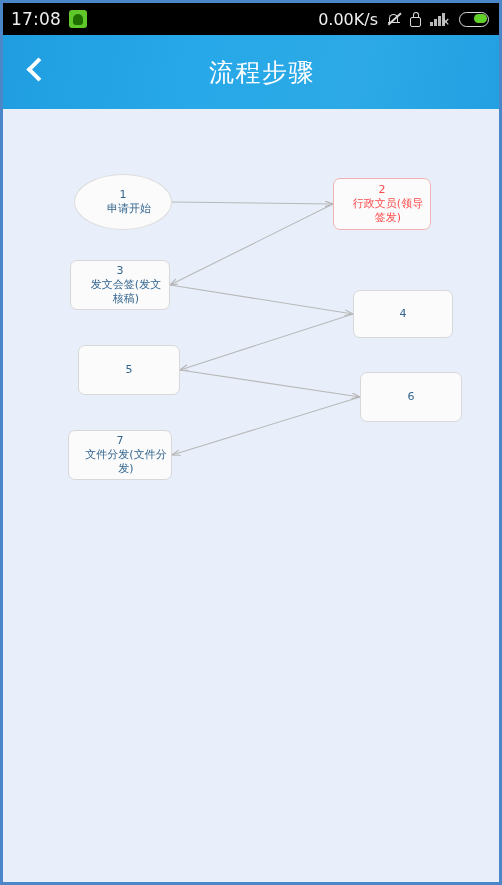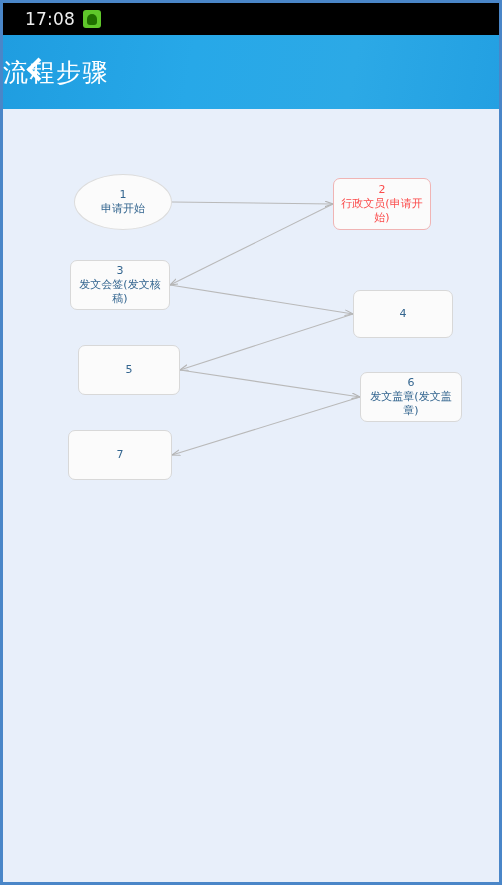--- a/index.html
+++ b/index.html
@@ -17,21 +17,21 @@
     overflow: hidden;
   }
 
   
   #statusbar {
     position: relative;
     height: 32px;
     background: #000000;
     display: flex;
     align-items: center;
-    padding: 0 10px 0 22px;
+    padding: 0 10px 0 8px;
     color: #e9e9e9;
   }
   #status-left { display: flex; align-items: center; gap: 8px; }
   .clock { font-size: 17px; letter-spacing: .2px; color: #eeeeee; }
   .android-badge {
     width: 18px; height: 18px; border-radius: 3px;
     background: #5fc72a; position: relative; display: inline-block;
   }
   .android-badge::before {
     content: ""; position: absolute; left: 4px; top: 4px;
@@ -108,22 +108,22 @@
     position: absolute; left: 14px; top: 50%; transform: translateY(-50%);
     width: 40px; height: 44px; cursor: pointer;
   }
   #back-btn .chev {
     position: absolute; left: 13px; top: 11px;
     width: 17px; height: 17px;
     border-left: 4px solid #ffffff; border-bottom: 4px solid #ffffff;
     transform: rotate(45deg);
   }
   #appbar-title {
-    width: 100%; color: #ffffff;
-    font-size: 25px; letter-spacing: 1.5px; font-weight: 400;
+    width: 100%; text-align: center; color: #ffffff;
+    font-size: 25px; letter-spacing: 1.5px; font-weight: 400; padding-left: 22px;
   }
 
   
   #canvas {
     position: relative; width: 100%;
     height: calc(885px - 6px - 32px - 74px);
     background: #e8effa;
   }
   #edges { position: absolute; left: 0; top: 0; width: 100%; height: 100%; }
 
@@ -135,39 +135,60 @@
     color: #33658f;
     font-size: 11px;
     line-height: 14px;
     text-align: center;
     display: flex; flex-direction: column; justify-content: center;
     padding: 3px 4px;
     cursor: pointer;
     box-shadow: 0 0 0 rgba(0,0,0,0);
   }
   .node .num { display: block; }
-  .node .lbl { display: block; }
+  .node .lbl { display: block; margin-left: 12px; }
   .node.ellipse {
     border-radius: 50%;
     border-color: #dcdcdc;
   }
   .node.danger {
     border-color: #f0b4b4;
     color: #fb4b4b;
   }
 </style>
 </head>
 <body>
 
 <div id="frame">
 
   <div id="statusbar">
     <div id="status-left">
       <span class="clock">17:08</span>
       <span class="android-badge"></span>
+    </div>
+    <div id="status-right">
+      <span class="netspeed">0.00K/s</span>
+      <span class="icn bell-muted">
+        <span class="bell"></span>
+          <span class="slash"></span>
+      </span>
+      <span class="icn lock">
+        <span class="shackle"></span>
+          <span class="body"></span>
+      </span>
+      <span class="icn signal">
+        <i></i>
+          <i></i>
+          <i></i>
+          <i></i>
+          <span class="x">×</span>
+      </span>
+      <span class="icn battery">
+        <span class="fill"></span>
+      </span>
     </div>
   </div>
 
   <div id="appbar">
     <div id="back-btn">
       <span class="chev"></span>
     </div>
     <div id="appbar-title">流程步骤</div>
   </div>
 
@@ -187,35 +208,35 @@
           <path d="M357,288 L169,346"></path>
         </g>
     </svg>
     <div id="nodes">
         <div class="node ellipse" style="left: 71px; top: 65px; width: 98px; height: 56px;">
           <span class="num">1</span>
           <span class="lbl">申请开始</span>
         </div>
         <div class="node danger" style="left: 330px; top: 69px; width: 98px; height: 52px;">
           <span class="num">2</span>
-          <span class="lbl">行政文员(申请开始)</span>
+          <span class="lbl">行政文员(领导签发)</span>
         </div>
         <div class="node" style="left: 67px; top: 151px; width: 100px; height: 50px;">
           <span class="num">3</span>
           <span class="lbl">发文会签(发文核稿)</span>
         </div>
         <div class="node" style="left: 350px; top: 181px; width: 100px; height: 48px;">
           <span class="num">4</span>
         </div>
         <div class="node" style="left: 75px; top: 236px; width: 102px; height: 50px;">
           <span class="num">5</span>
         </div>
         <div class="node" style="left: 357px; top: 263px; width: 102px; height: 50px;">
           <span class="num">6</span>
-          <span class="lbl">发文盖章(发文盖章)</span>
         </div>
         <div class="node" style="left: 65px; top: 321px; width: 104px; height: 50px;">
           <span class="num">7</span>
+          <span class="lbl">文件分发(文件分发)</span>
         </div>
       </div>
   </div>
 
 </div>
 
 </body></html>

